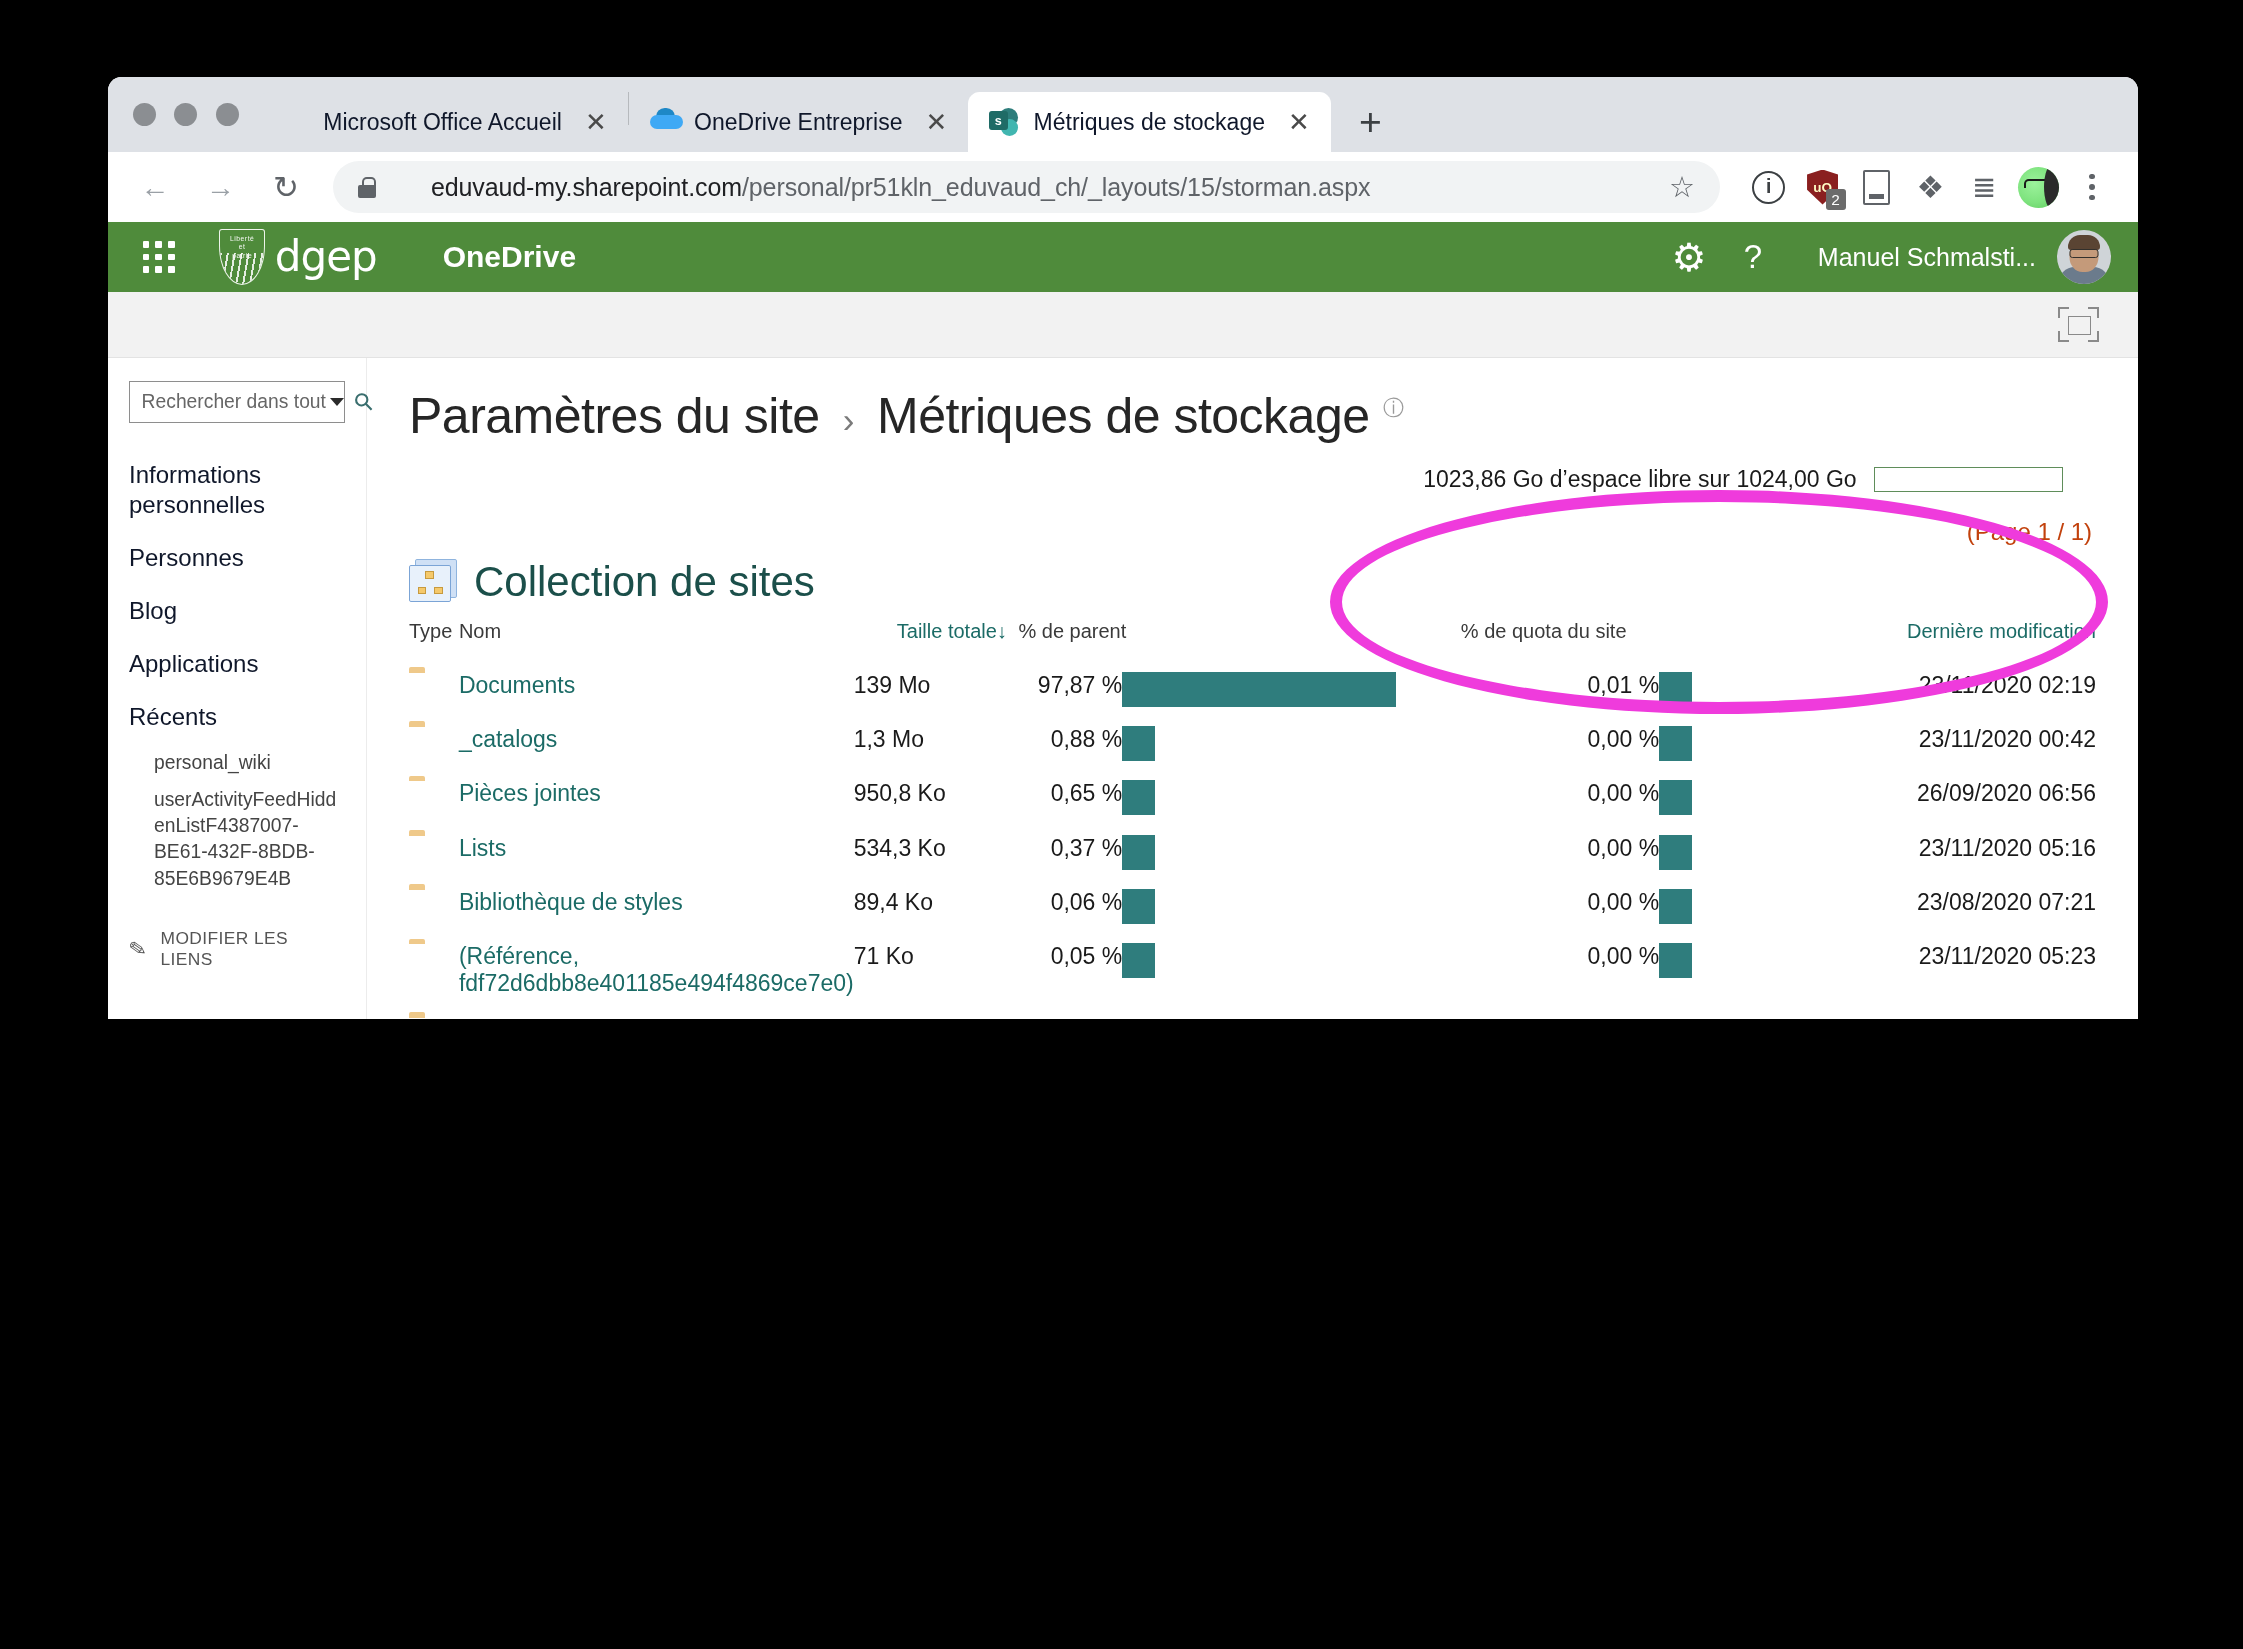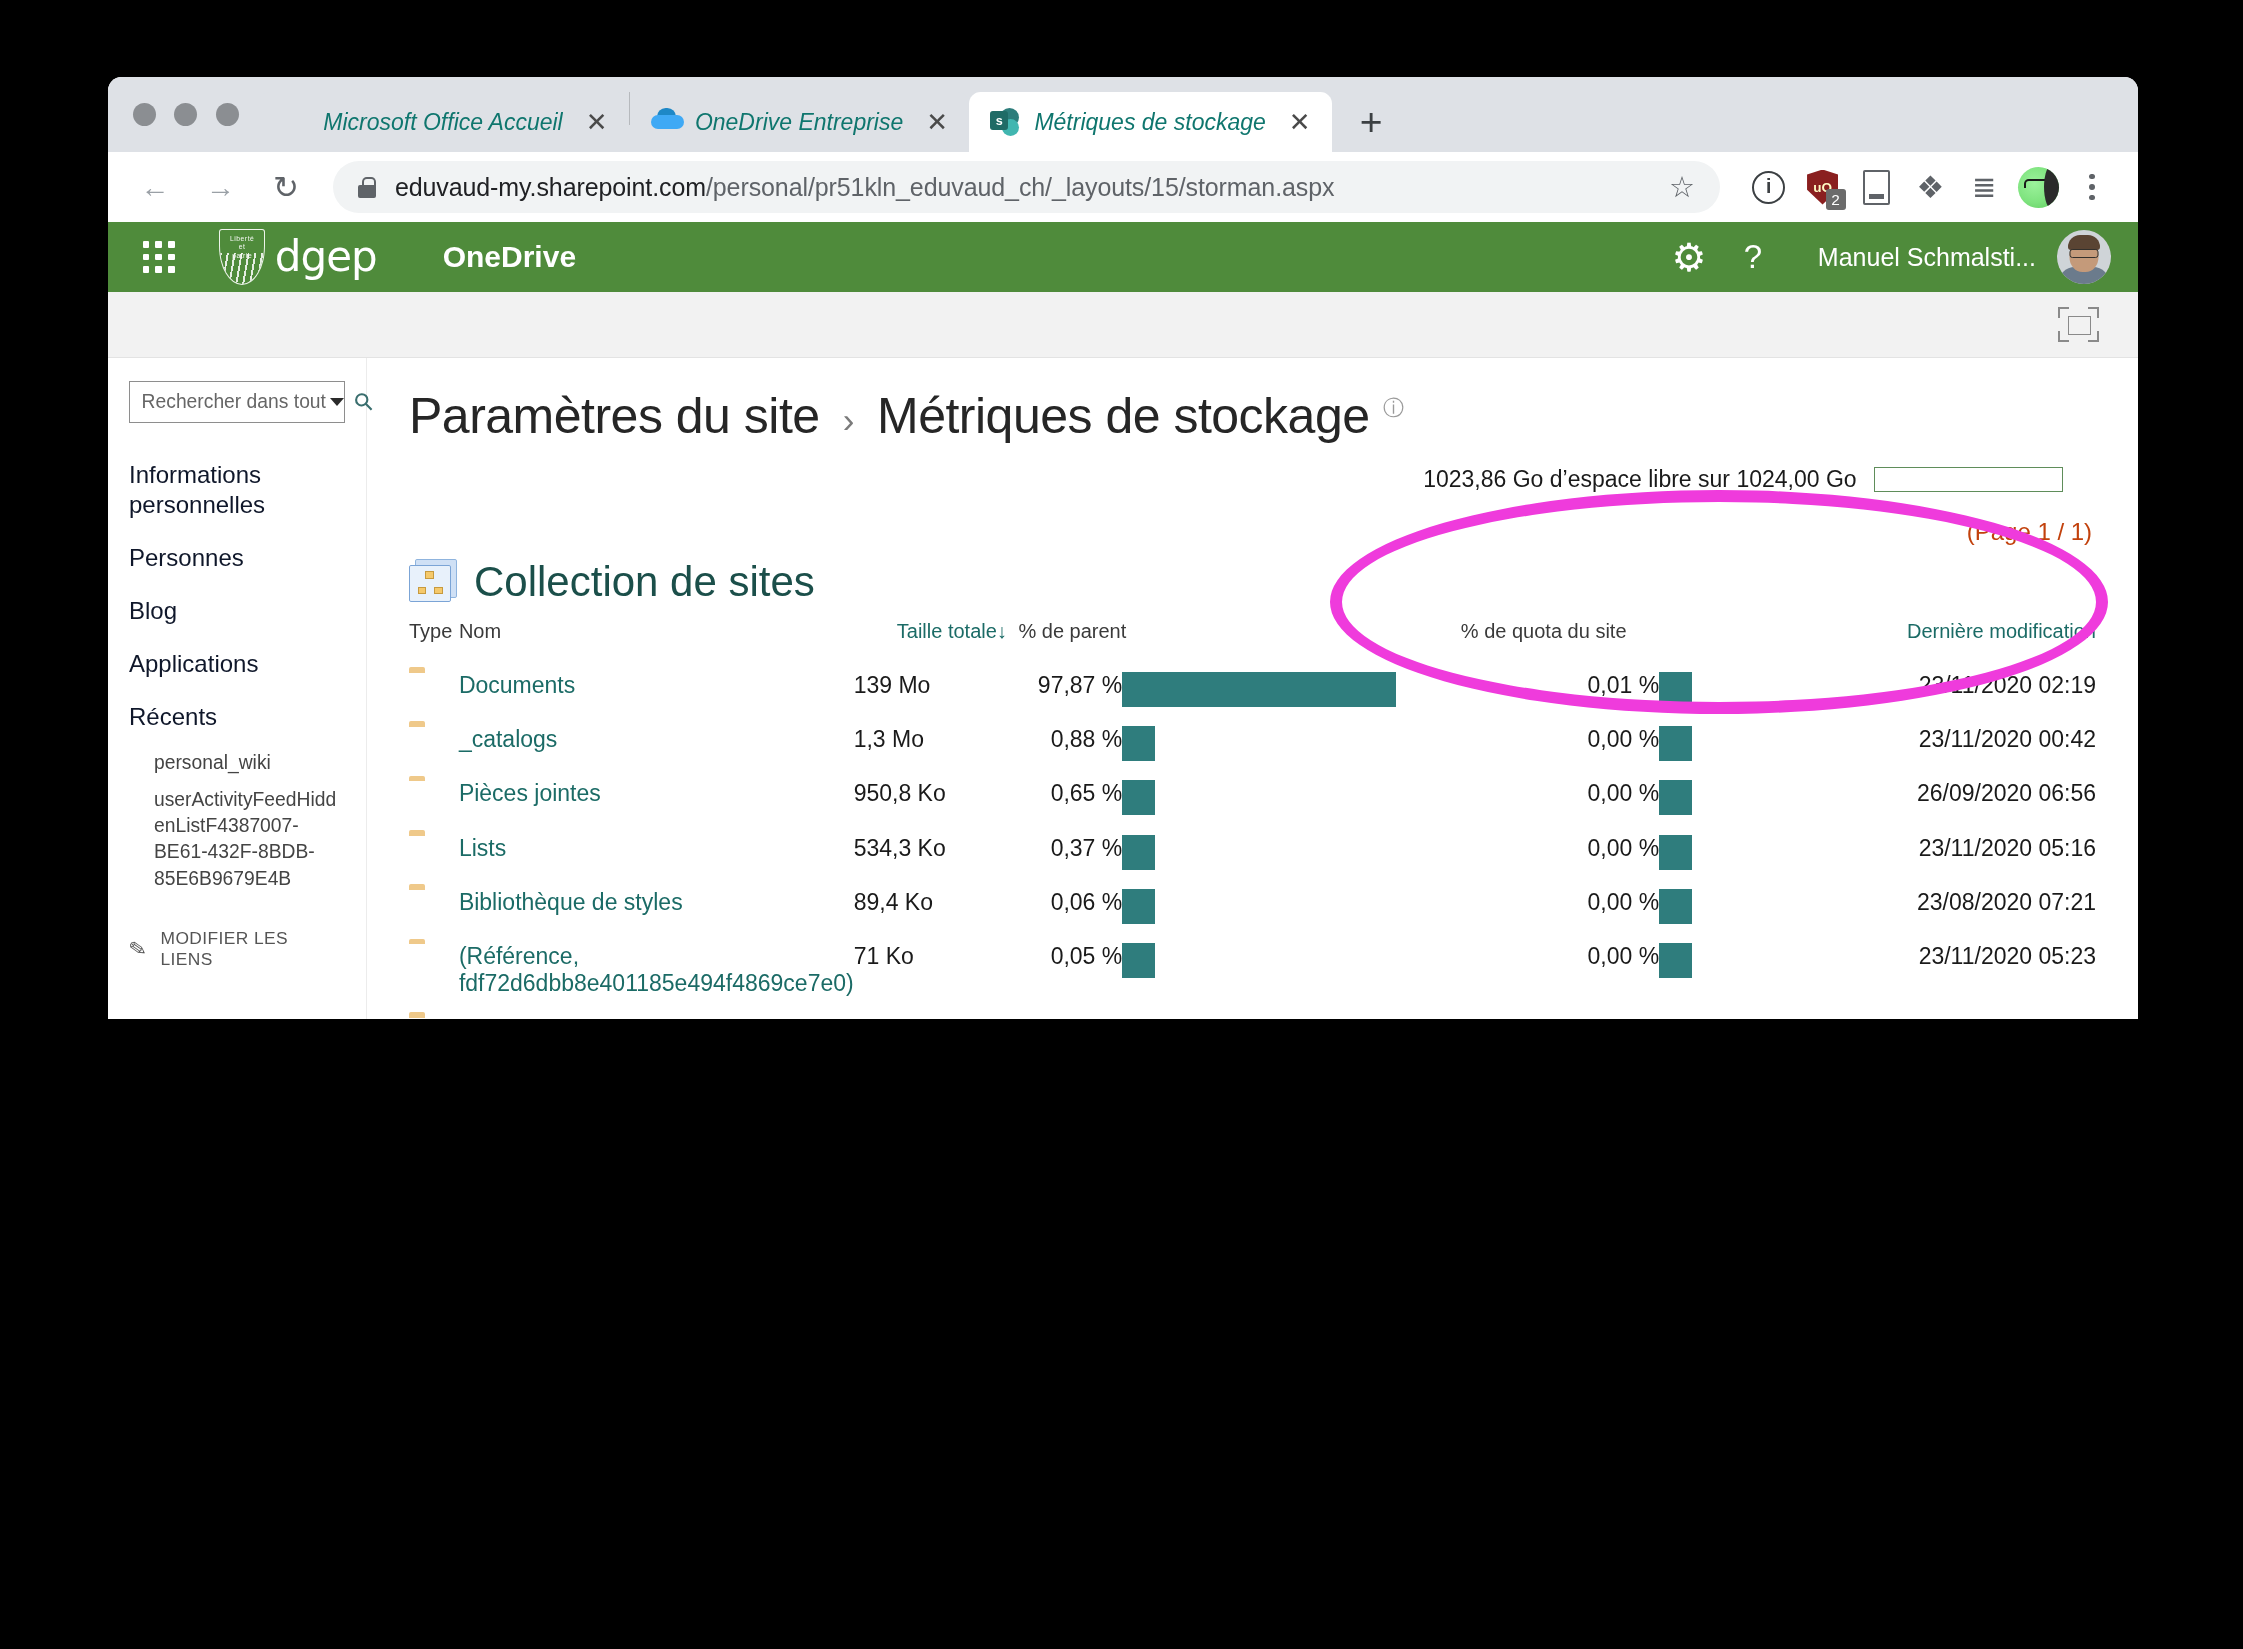--- a/index.html
+++ b/index.html
@@ -44,21 +44,21 @@
     min-width: 0;
     border-radius: 11.6px 11.6px 0 0;
     font-size: 23px;
     color: #3c4043;
   }
   .tab.inactive { background: #dee1e6; }
   .tab.active { background: #ffffff; }
   .tab .favicon { width: 29px; height: 29px; flex: none; margin-right: 15.4px; position: relative; }
   .tab .title {
     white-space: nowrap; overflow: hidden; text-overflow: clip;
-    font-size: 23px; color: #0f766e; font-style: italic;
+    font-size: 23px; color: #0f172a;
   }
   .tab .tabclose {
     margin-left: 17.4px; width: 33px; height: 33px; flex: none;
     display: flex; align-items: center; justify-content: center;
     font-size: 26px; color: #4a4a4a; line-height: 1;
   }
   .tab-sep {
     width: 1px; height: 33px; background: #b6b9bd; align-self: center; margin-bottom: 11.6px;
   }
   .newtab {
@@ -107,20 +107,21 @@
   .navbtn {
     width: 52px; height: 52px; margin-right: 13.5px;
     display: flex; align-items: center; justify-content: center;
     color: #9aa0a6; font-size: 29px;
   }
   .navbtn.reload { color: #5f6368; font-size: 31px; }
   .omnibox {
     flex: 1; height: 52px; background: #f1f3f4; border-radius: 26px;
     display: flex; align-items: center; padding: 0 25px; margin: 0 13.5px 0 7.7px;
     position: relative;
+    gap: 36px;
   }
   .lock { width: 17.4px; height: 21px; position: relative; margin-right: 19.3px; flex:none;}
   .lock::before {
     content:""; position:absolute; left:0; bottom:0; width:17.4px; height:12.6px;
     background:#5f6368; border-radius:1.9px;
   }
   .lock::after {
     content:""; position:absolute; left:3.9px; top:0; width:9.7px; height:11.6px;
     border:2.9px solid #5f6368; border-bottom:none; border-radius:4.8px 4.8px 0 0;
   }

